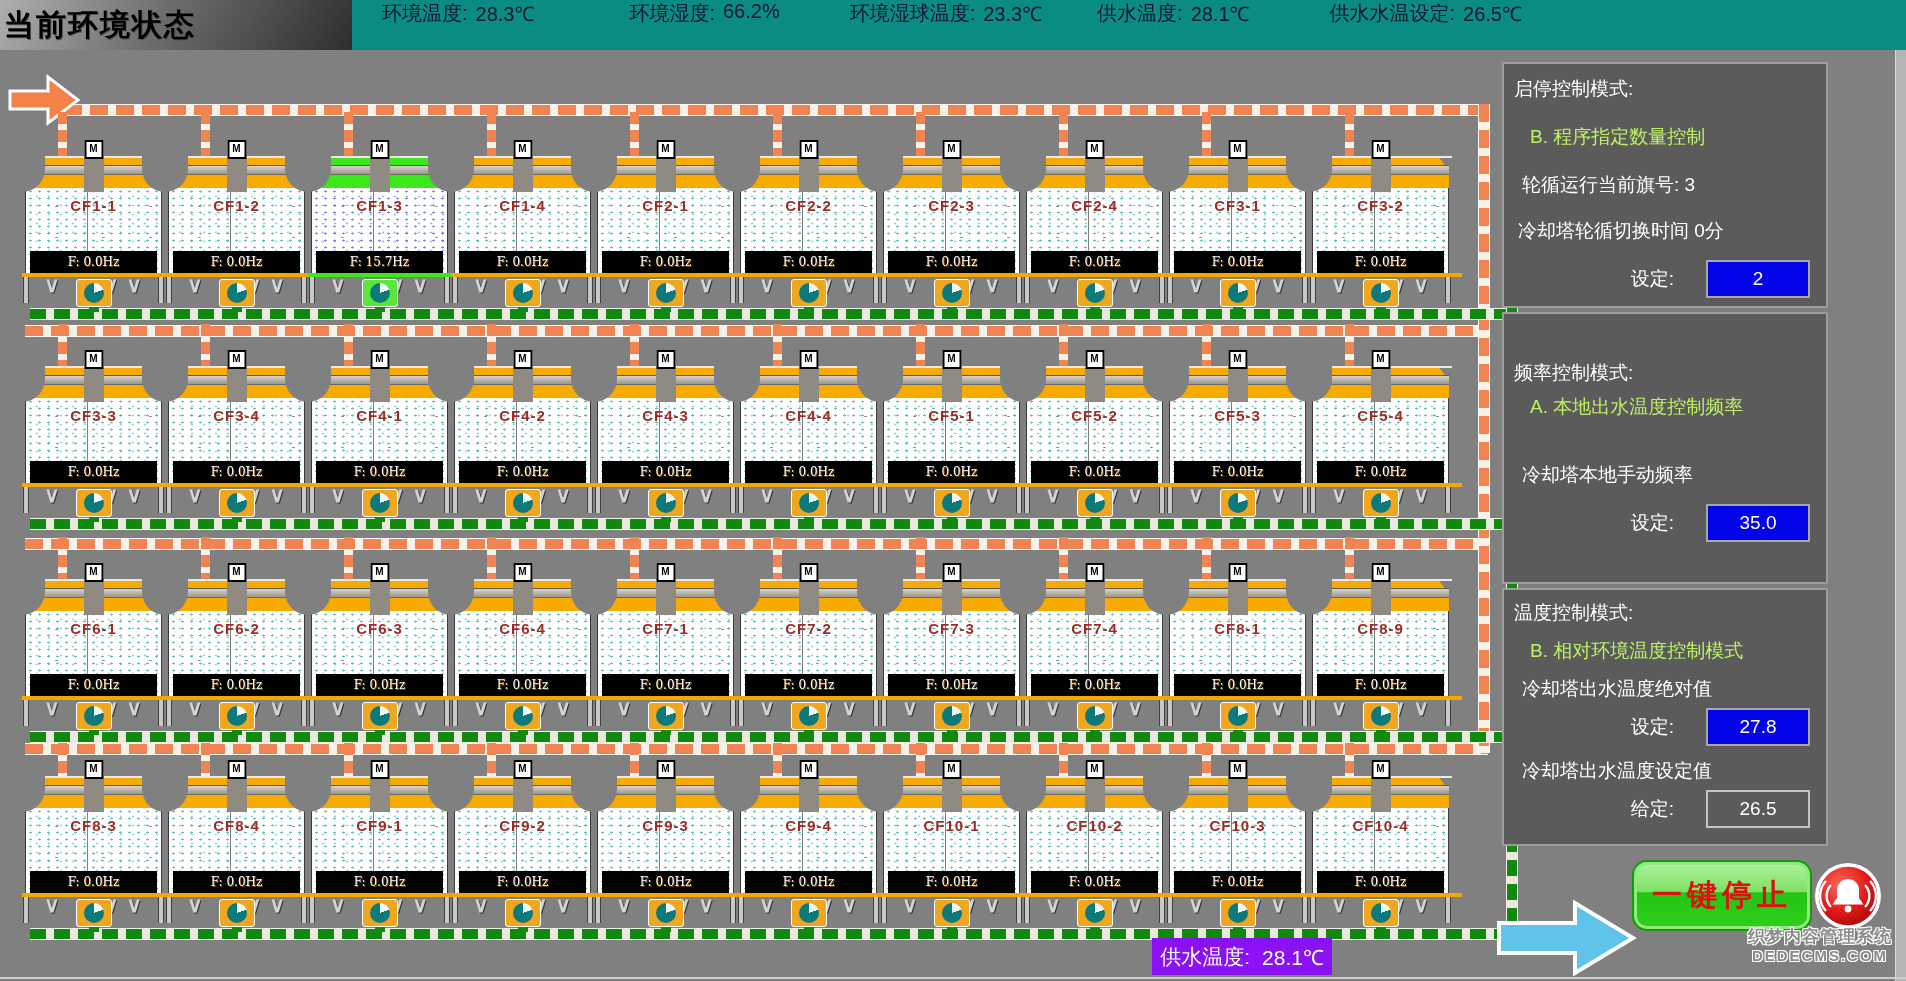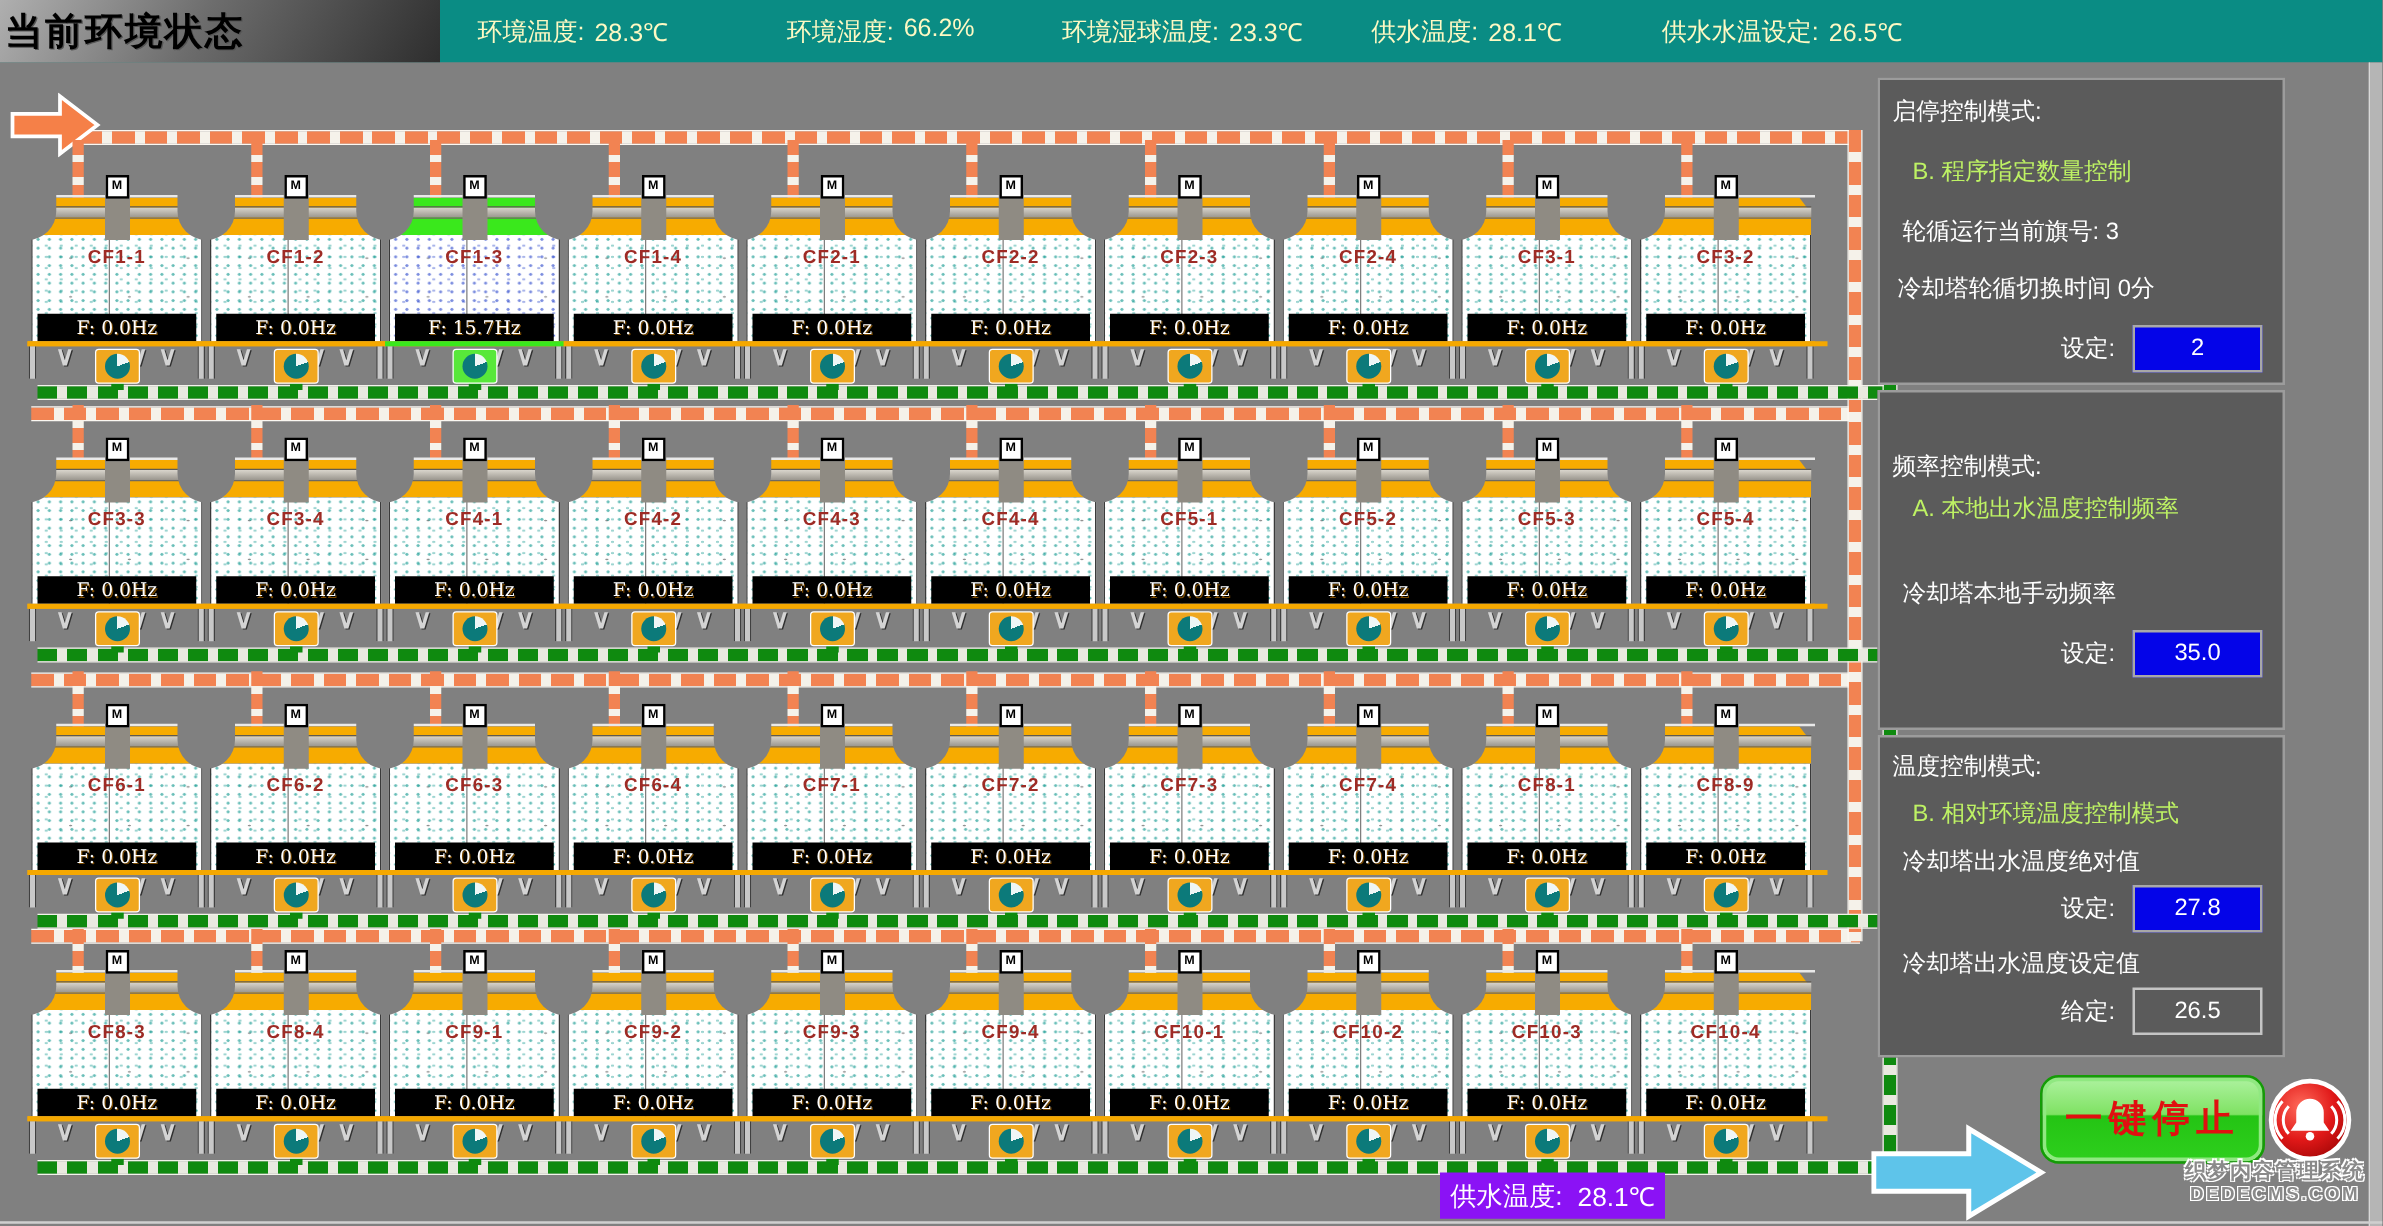--- a/index.html
+++ b/index.html
@@ -11,21 +11,21 @@
   }
   
   .header{position:absolute;left:0;top:0;width:1906px;height:50px;display:flex;background:#0a8c84;}
   .header-title{
     width:352px;height:50px;flex:0 0 352px;
     background:linear-gradient(120deg,#aFaFaF 0%,#6d6d6d 45%,#2e2e2e 100%);
     color:#000;font-size:30px;font-weight:bold;letter-spacing:2px;
     display:flex;align-items:center;padding-left:4px;box-sizing:border-box;
     text-shadow:1px 1px 0 #555;
   }
-  .header-metrics{flex:1;display:flex;align-items:center;color:#fef9c3;font-size:20px;}
+  .header-metrics{flex:1;display:flex;align-items:flex-start;color:#0f172a;font-size:20px;}
   .metric{white-space:nowrap;display:flex;gap:8px;}
   .m1{margin-left:30px}.m2{margin-left:95px}.m3{margin-left:70px}.m4{margin-left:55px}.m5{margin-left:80px}
   
   .main{position:absolute;left:0;top:50px;width:1906px;height:931px;background:#808080;}
   .edge-strip{position:absolute;right:0;top:50px;width:10px;height:931px;background:#b5b5b5;border-left:1px solid #d8d8d8;}
   .bottom-line{position:absolute;left:0;top:977px;width:1906px;height:2px;background:#cfcfcf;}
   
   .pipe-o-h{position:absolute;height:10px;
     background:repeating-linear-gradient(90deg,#f28352 0 18px,#f5f2ea 18px 26px);
     border-top:1px solid #fbf8f2;border-bottom:1px solid #fbf8f2;}
@@ -61,21 +61,21 @@
     background-image:
       radial-gradient(rgba(0,145,135,.6) 1px,transparent 1.6px),
       radial-gradient(rgba(0,145,135,.38) 1px,transparent 1.6px),
       radial-gradient(rgba(30,30,30,.55) .9px,transparent 1.3px);
     background-size:9px 7px,12px 9px,47px 31px;
     background-position:0 0,5px 4px,7px 3px;
     border-left:1px solid #3a3a3a;border-right:1px solid #3a3a3a;}
   .tbody::before{content:'';position:absolute;left:45%;top:0;bottom:0;width:1px;background:rgba(20,20,20,.55);}
   .tlabel{position:relative;margin-top:9px;text-align:center;color:#9e2b25;font-weight:bold;font-size:15px;letter-spacing:1px;z-index:2;}
   .fbox{position:absolute;left:4px;right:4px;bottom:0;height:22px;background:#000;z-index:3;
-    color:#fff;font-family:"DejaVu Serif","Liberation Serif",serif;font-size:15px;
+    color:#fff;font-family:"DejaVu Serif","Liberation Serif",serif;font-size:12px;
     display:flex;align-items:center;justify-content:center;text-shadow:1px 1px 0 #7a4a00;margin-top:40px;}
   .baseline{position:absolute;left:0;right:0;top:133px;height:4px;z-index:2;background:#f5a800;}
   .legs{position:absolute;left:3px;right:3px;top:137px;height:31px;z-index:1;}
   .post{position:absolute;top:0;width:4px;height:26px;background:#c8c8c8;border-left:1px solid #404040;border-right:1px solid #404040;}
   .pl{left:-2px;} .pr{right:-2px;}
   .v{position:absolute;top:-4px;color:#d4d4d4;font-size:21px;font-weight:bold;text-shadow:1px 1px 0 #303030;}
   .v1{left:14%;} .v2{left:57%;} .v3{left:74%;}
   .pump{position:absolute;left:50%;transform:translateX(-50%);top:2px;width:34px;height:26px;
     background:#f0a71f;border:1px solid #fff;border-radius:3px;display:flex;align-items:center;justify-content:center;z-index:2;}
   .pump-inner{width:20px;height:20px;border-radius:50%;background:conic-gradient(#eef6f6 0 70deg,#0c7a7a 70deg 360deg);}
@@ -95,21 +95,21 @@
   
   .panel{position:absolute;left:1502px;width:326px;background:#5b5b5b;border:2px solid #9c9c9c;
     box-sizing:border-box;color:#fff;font-size:19px;}
   .p1{top:62px;height:246px;}
   .p2{top:312px;height:272px;}
   .p3{top:588px;height:258px;}
   .ptitle{margin:12px 0 0 10px;}
   .pmode{color:#bef264;margin:22px 0 0 26px;}
   .pline{margin:22px 0 0 18px;}
   .pline2{margin:20px 0 0 14px;}
-  .field{display:flex;justify-content:flex-end;align-items:center;margin:16px 16px 0 0;gap:14px;}
+  .field{display:flex;justify-content:flex-end;align-items:center;margin:16px 16px 0 0;gap:32px;}
   .input{width:100px;height:34px;background:#0404e8;border:2px solid #a8a8a8;
     display:flex;align-items:center;justify-content:center;font-size:19px;color:#fff;}
   .input.gray{background:#5b5b5b;border-color:#c4c4c4;}
   .p2 .ptitle{margin-top:46px;}
   .p2 .pmode{margin-top:8px;}
   .p2 .pline{margin-top:42px;}
   .p3 .ptitle{margin-top:10px;}
   .p3 .pmode{margin-top:12px;}
   .p3 .pline{margin-top:12px;}
   .p3 .field{margin-top:6px;}

